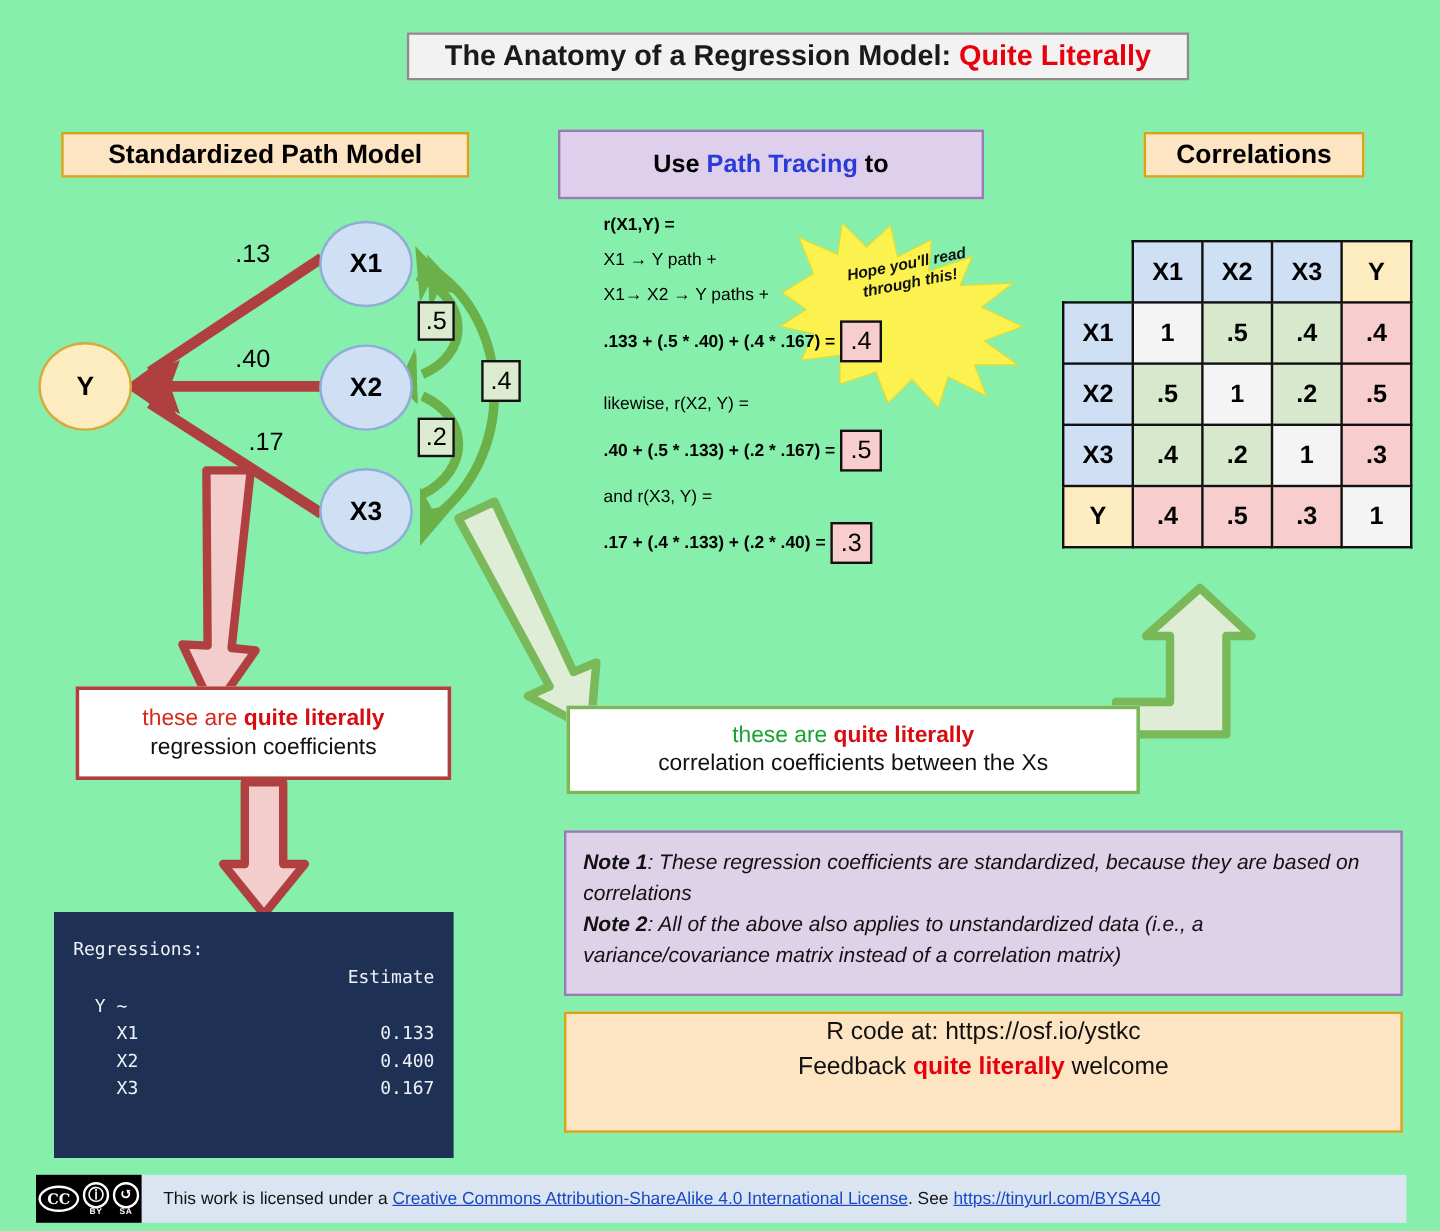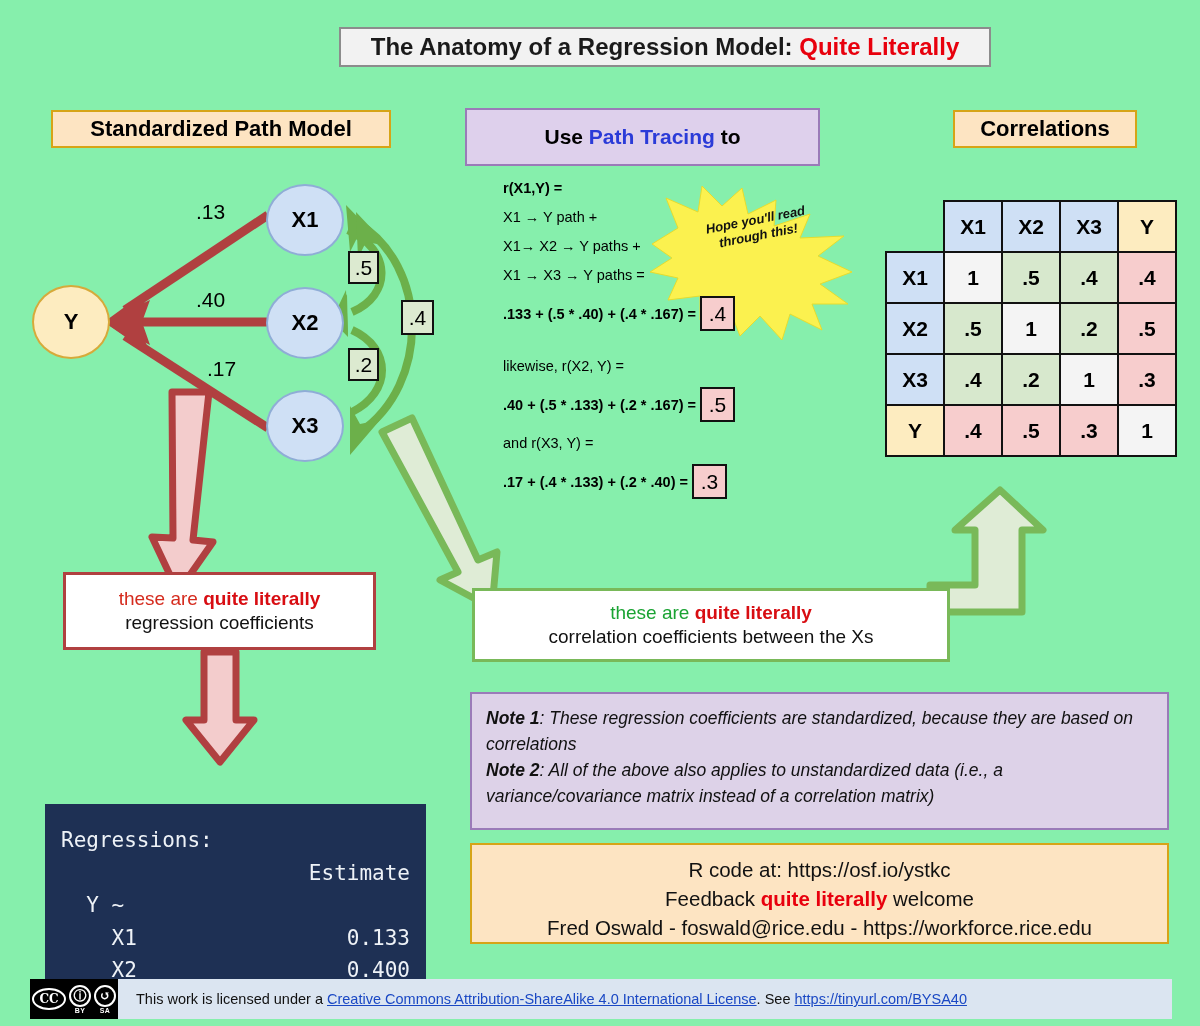--- a/index.html
+++ b/index.html
@@ -143,26 +143,26 @@
     display: flex; flex-direction: column;
     align-items: center; justify-content: center;
     line-height: 1.25;
   }
   #callout-green .l1 { font-size: 19px; color: #1aa333; }
   #callout-green .l1 b { color: #d80d12; font-weight: bold; }
   #callout-green .l2 { font-size: 19px; color: #111; }
 
   
   #rout {
-    left: 45px; top: 804px; width: 381px; height: 205px;
+    left: 45px; top: 760px; width: 333px; height: 205px;
     background: #1e3054;
     box-sizing: border-box;
     padding: 20px 16px 0 16px;
     font-family: "DejaVu Sans Mono", monospace;
-    font-size: 21px; color: #eef2f7;
+    font-size: 15px; color: #eef2f7;
     line-height: 1.55;
   }
   #rout .row { display: flex; }
   #rout .lbl { white-space: pre; }
   #rout .val { margin-left: auto; }
 
   
   #notes {
     left: 470px; top: 692px; width: 699px; height: 138px;
     background: #ddd2e8; border: 2px solid #9a7bb8;
@@ -172,21 +172,21 @@
     line-height: 1.48;
   }
   #notes b { font-style: italic; font-weight: bold; }
 
   
   #contact {
     left: 470px; top: 843px; width: 699px; height: 101px;
     background: #fde4c2; border: 2px solid #d6a417;
     box-sizing: border-box;
     display: flex; flex-direction: column;
-    align-items: center; justify-content: flex-end;
+    align-items: center; justify-content: flex-start;
     font-size: 20.5px; color: #111; line-height: 1.42;
   }
   #contact b { color: #e8000d; font-weight: bold; }
 
   
   #footer {
     left: 30px; top: 979px; width: 1142px; height: 40px;
     background: #dbe5f1;
     display: flex; align-items: center;
     box-sizing: border-box;
@@ -298,21 +298,20 @@
   <div class="abs coef" id="coef-17">.17</div>
 
   <div class="abs chip" id="chip-5">.5</div>
   <div class="abs chip" id="chip-2">.2</div>
   <div class="abs chip" id="chip-4">.4</div>
 
   <div class="abs" id="trace-body">
     <div class="line b">r(X1,Y) =</div>
     <div class="line">X1 → Y path +</div>
     <div class="line">X1→ X2 → Y paths +</div>
-    <div class="line">X1 → X3 → Y paths =</div>
     <div class="line b ansrow">
       <span>.133 + (.5 * .40) + (.4 * .167) =</span>
       <span class="ansbox">.4</span>
     </div>
     <div class="gap"></div>
     <div class="line">likewise, r(X2, Y) =</div>
     <div class="line b ansrow">
       <span>.40 + (.5 * .133) + (.2 * .167) =</span>
       <span class="ansbox">.5</span>
     </div>
@@ -402,21 +401,20 @@
   </div>
 
   <div class="abs" id="notes">
     <div><b>Note 1</b><span>: These regression coefficients are standardized, because they are based on correlations</span></div>
     <div><b>Note 2</b><span>: All of the above also applies to unstandardized data (i.e., a variance/covariance matrix instead of a correlation matrix)</span></div>
   </div>
 
   <div class="abs" id="contact">
     <div>R code at: https://osf.io/ystkc</div>
     <div><span>Feedback </span><b>quite literally</b><span> welcome</span></div>
-    <div>Fred Oswald - foswald@rice.edu - https://workforce.rice.edu</div>
   </div>
 
   <div class="abs" id="footer">
     <div id="cc-badge">
       <div class="g">
         <div class="oval">CC</div>
       </div>
       <div class="g">
         <div class="circ">ⓘ</div>
         <div class="sub">BY</div>

